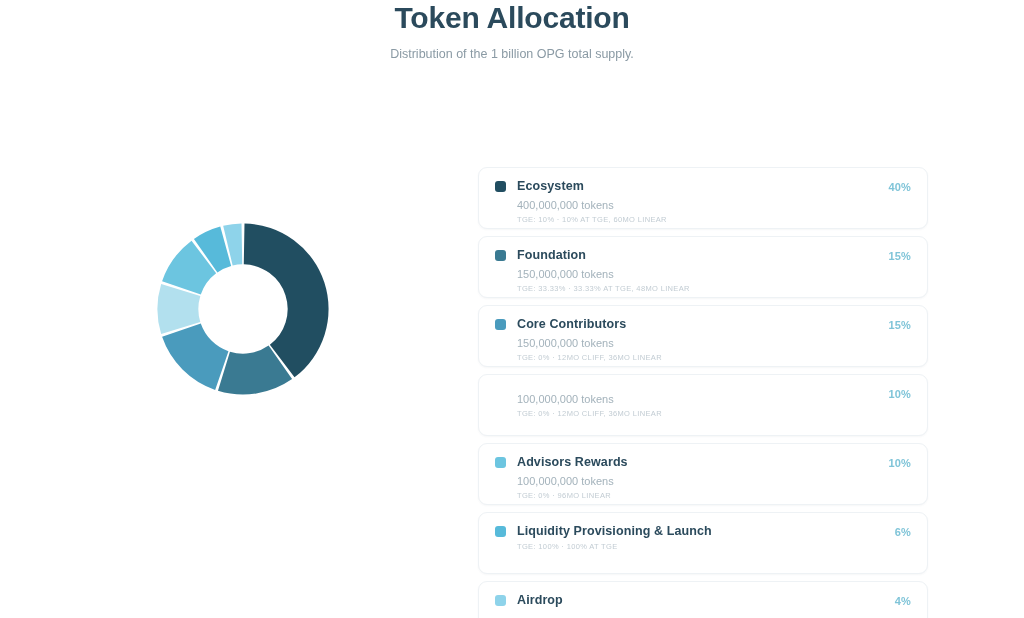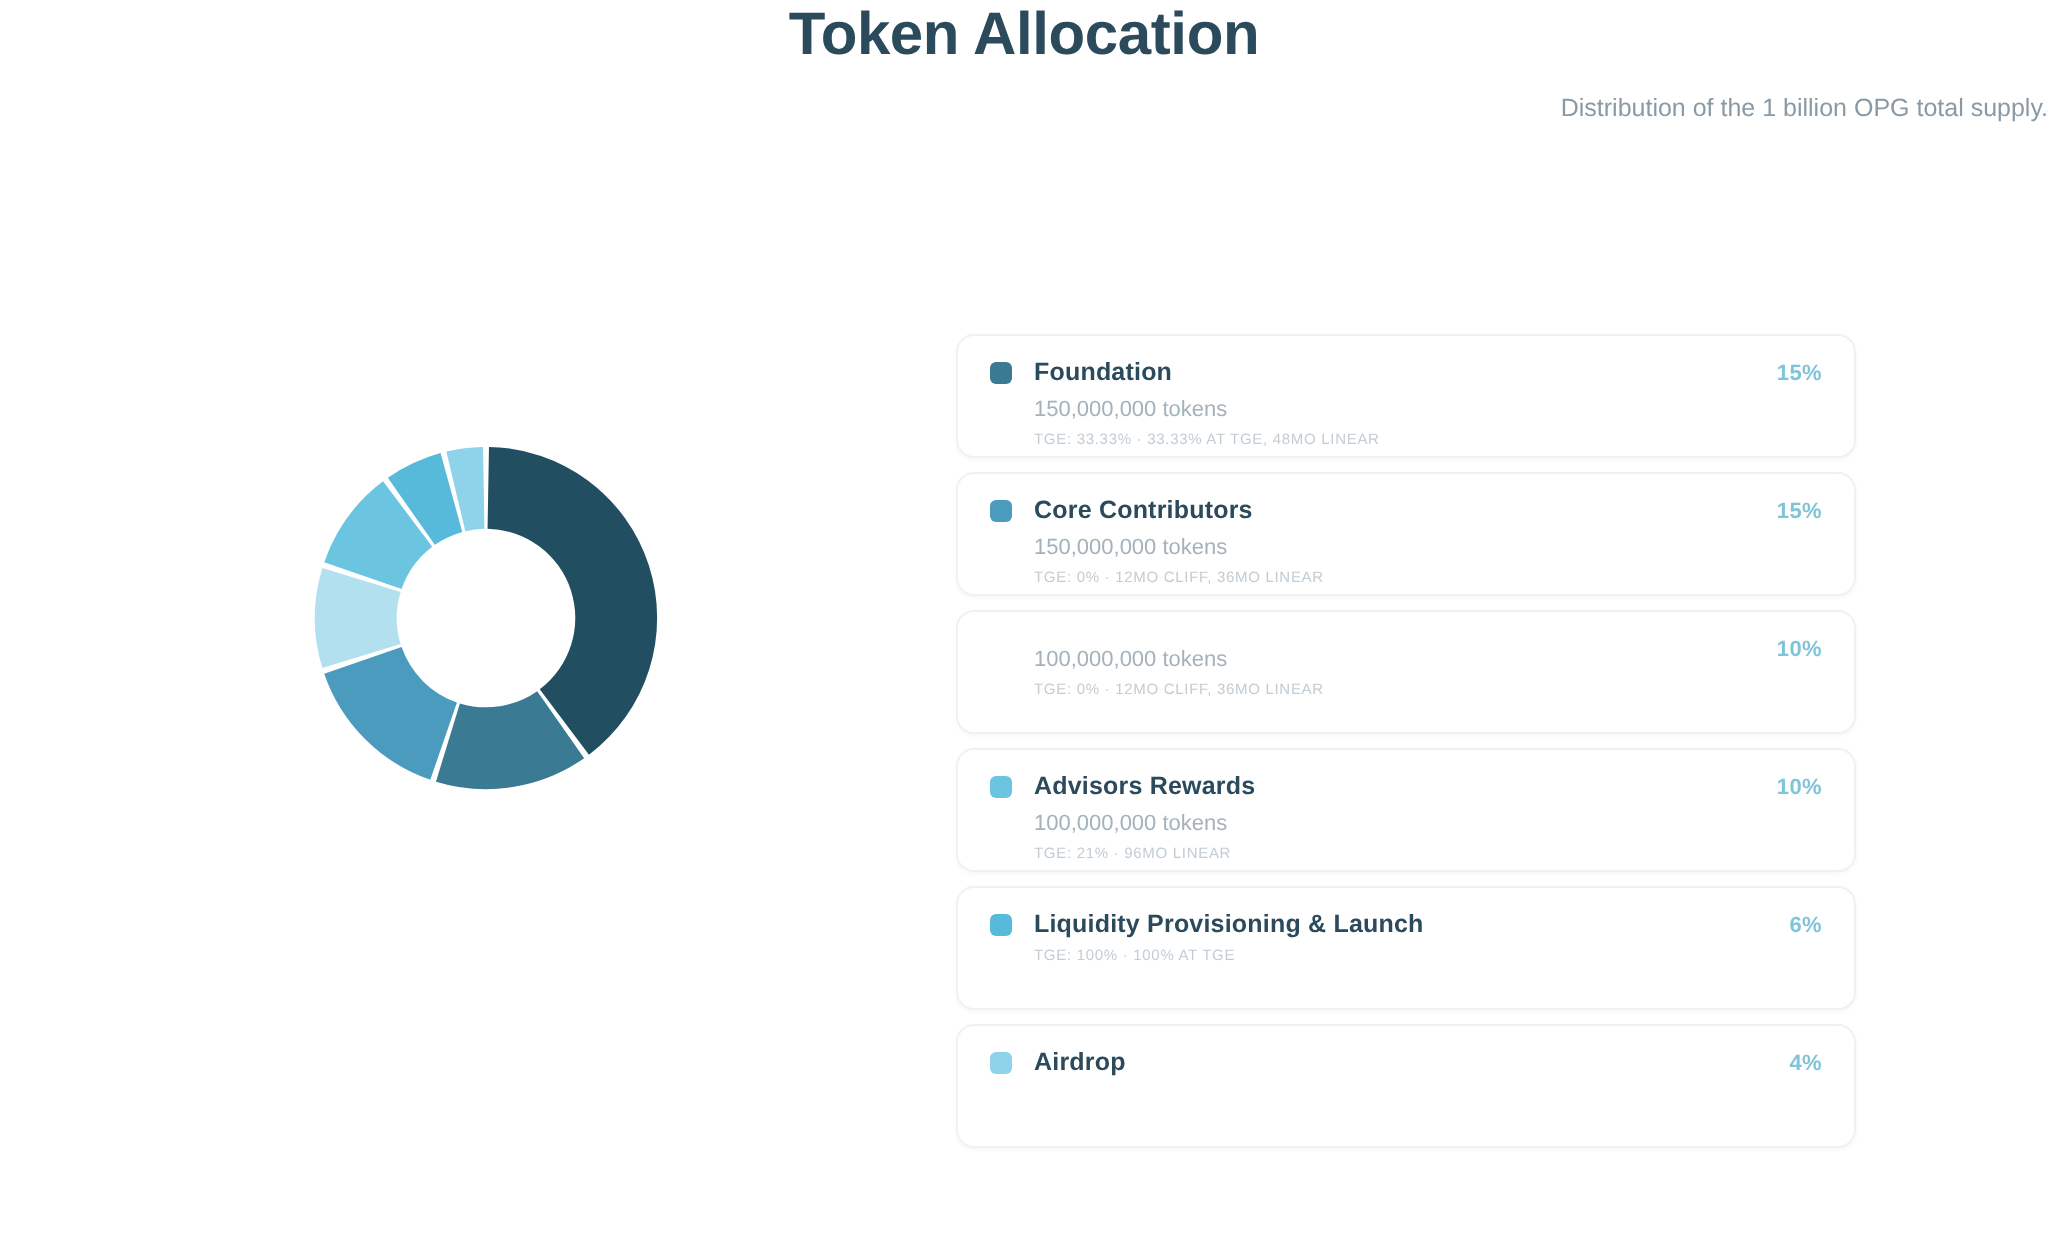--- a/index.html
+++ b/index.html
@@ -26,21 +26,20 @@
     color: #2b4a5c;
     letter-spacing: -0.2px;
     line-height: 1.2;
     margin: 0;
   }
   .page-subtitle {
     font-size: 12.5px;
     color: #8a9aa4;
     margin-top: 11px;
     font-weight: 400;
-    text-align: right;
   }
 
   
   .content {
     position: relative;
     display: flex;
     align-items: flex-start;
   }
 
   
@@ -136,20 +135,29 @@
           <path d="M 12.019962451400744 126.89819683449181 A 92 92 0 0 1 12.01996245140073 73.10180316550826 L 54.097371713774294 85.96615817330866 A 48 48 0 0 0 54.0973717137743 114.03384182669137 Z" fill="#b2e0ee"></path>
           <path d="M 13.012291044862863 70.04772978994157 A 92 92 0 0 1 44.63301787001156 26.525533075649065 L 71.11287888870169 61.665495517729944 A 48 48 0 0 0 54.61510837123279 84.37272858605647 Z" fill="#6cc5e0"></path>
           <path d="M 47.23096785570373 24.63801192541277 A 92 92 0 0 1 75.56883719121356 11.303222810461875 L 87.25330636063316 53.72342059676272 A 48 48 0 0 0 72.46833105514978 60.6807018741284 Z" fill="#57bada"></path>
           <path d="M 78.67919287853755 10.50461920473552 A 92 92 0 0 1 98.39437860776992 8.014012045612006 L 99.1622844910104 52.007310632493216 A 48 48 0 0 0 88.87610063228045 53.306757845948965 Z" fill="#8ed3ea"></path>
         </g>
     </svg>
   </div>
 
   <div class="legend">
 
+    <div class="legend-row">
+      <div class="legend-top">
+        <span class="swatch" style="background: rgb(33, 78, 97);"></span>
+        <span class="legend-name">Ecosystem</span>
+      </div>
+      <div class="legend-pct">40%</div>
+      <div class="legend-tokens">400,000,000 tokens</div>
+      <div class="legend-meta">TGE: 10% · 10% AT TGE, 60MO LINEAR</div>
+    </div>
 
     <div class="legend-row">
       <div class="legend-top">
         <span class="swatch" style="background: rgb(58, 122, 146);"></span>
         <span class="legend-name">Foundation</span>
       </div>
       <div class="legend-pct">15%</div>
       <div class="legend-tokens">150,000,000 tokens</div>
       <div class="legend-meta">TGE: 33.33% · 33.33% AT TGE, 48MO LINEAR</div>
     </div>
@@ -170,21 +178,21 @@
       <div class="legend-meta">TGE: 0% · 12MO CLIFF, 36MO LINEAR</div>
     </div>
 
     <div class="legend-row">
       <div class="legend-top">
         <span class="swatch" style="background: rgb(108, 197, 224);"></span>
         <span class="legend-name">Advisors Rewards</span>
       </div>
       <div class="legend-pct">10%</div>
       <div class="legend-tokens">100,000,000 tokens</div>
-      <div class="legend-meta">TGE: 21% · 96MO LINEAR</div>
+      <div class="legend-meta">TGE: 0% · 96MO LINEAR</div>
     </div>
 
     <div class="legend-row">
       <div class="legend-top">
         <span class="swatch" style="background: rgb(87, 186, 218);"></span>
         <span class="legend-name">Liquidity Provisioning &amp; Launch</span>
       </div>
       <div class="legend-pct">6%</div>
       <div class="legend-meta">TGE: 100% · 100% AT TGE</div>
     </div>

